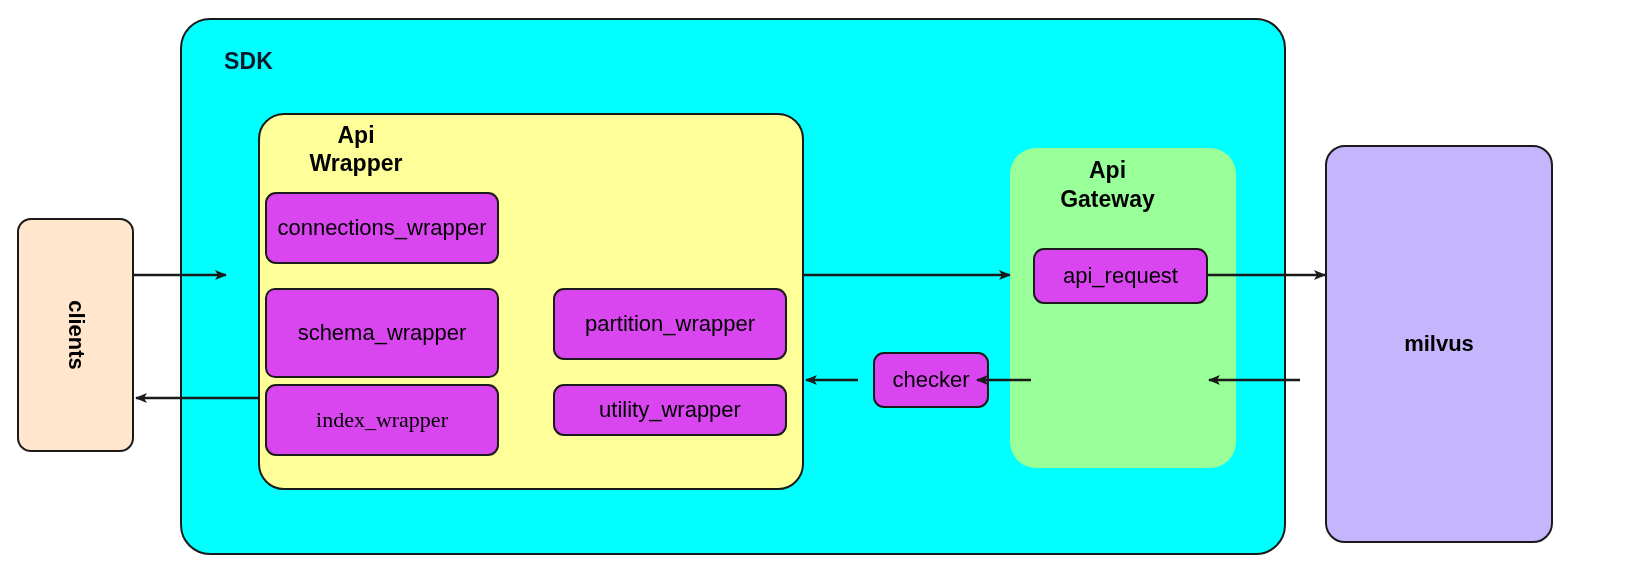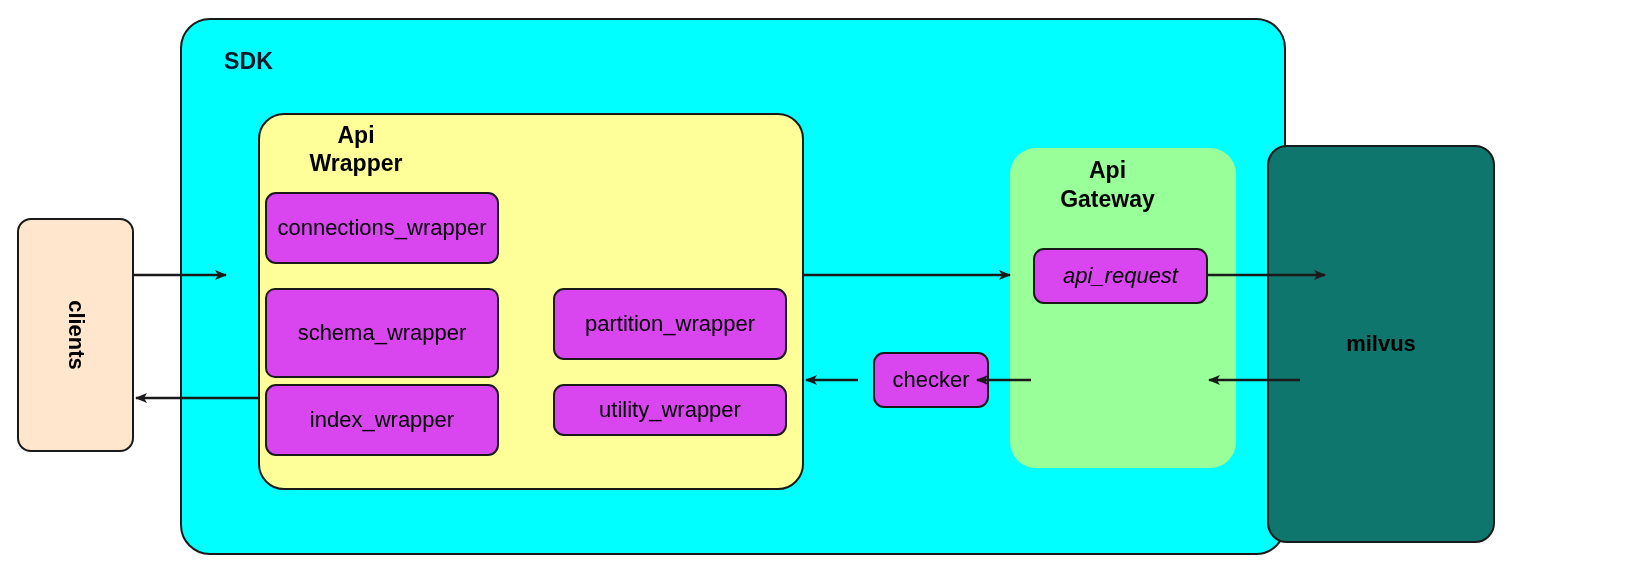--- a/index.html
+++ b/index.html
@@ -93,34 +93,34 @@
     background: #ffe6cc;
     border-radius: 14px;
     font-weight: bold;
     font-size: 22px;
   }
   #node-clients .vlabel {
     transform: rotate(90deg);
     white-space: nowrap;
   }
   #node-milvus {
-    left: 1267px; top: 145px;
+    left: 1325px; top: 145px;
     width: 228px; height: 398px;
-    background: #0f766e;
+    background: #c4b5fd;
     border-radius: 20px;
     font-weight: bold;
     font-size: 22px;
   }
   #node-connections-wrapper { left: 265px; top: 192px; width: 234px; height: 72px; }
   #node-collections-wrapper { left: 553px; top: 192px; width: 234px; height: 72px; }
   #node-schema-wrapper      { left: 265px; top: 288px; width: 234px; height: 90px; border-radius: 10px; }
   #node-partition-wrapper   { left: 553px; top: 288px; width: 234px; height: 72px; }
-  #node-index-wrapper       { left: 265px; top: 384px; width: 234px; height: 72px; }
+  #node-index-wrapper       { left: 265px; top: 384px; width: 234px; height: 72px; font-family: Liberation Serif, serif; }
   #node-utility-wrapper     { left: 553px; top: 384px; width: 234px; height: 52px; }
-  #node-api-request  { left: 1033px; top: 248px; width: 175px; height: 56px; font-style: italic; }
+  #node-api-request  { left: 1033px; top: 248px; width: 175px; height: 56px; }
   #node-api-response { left: 1033px; top: 352px; width: 175px; height: 56px; }
   #node-checker      { left: 860px; top: 352px; width: 116px; height: 56px; margin-left: 13px; }
   
   #connectors {
     position: absolute;
     left: 0; top: 0;
     width: 1634px; height: 574px;
     pointer-events: none;
   }
 </style>

